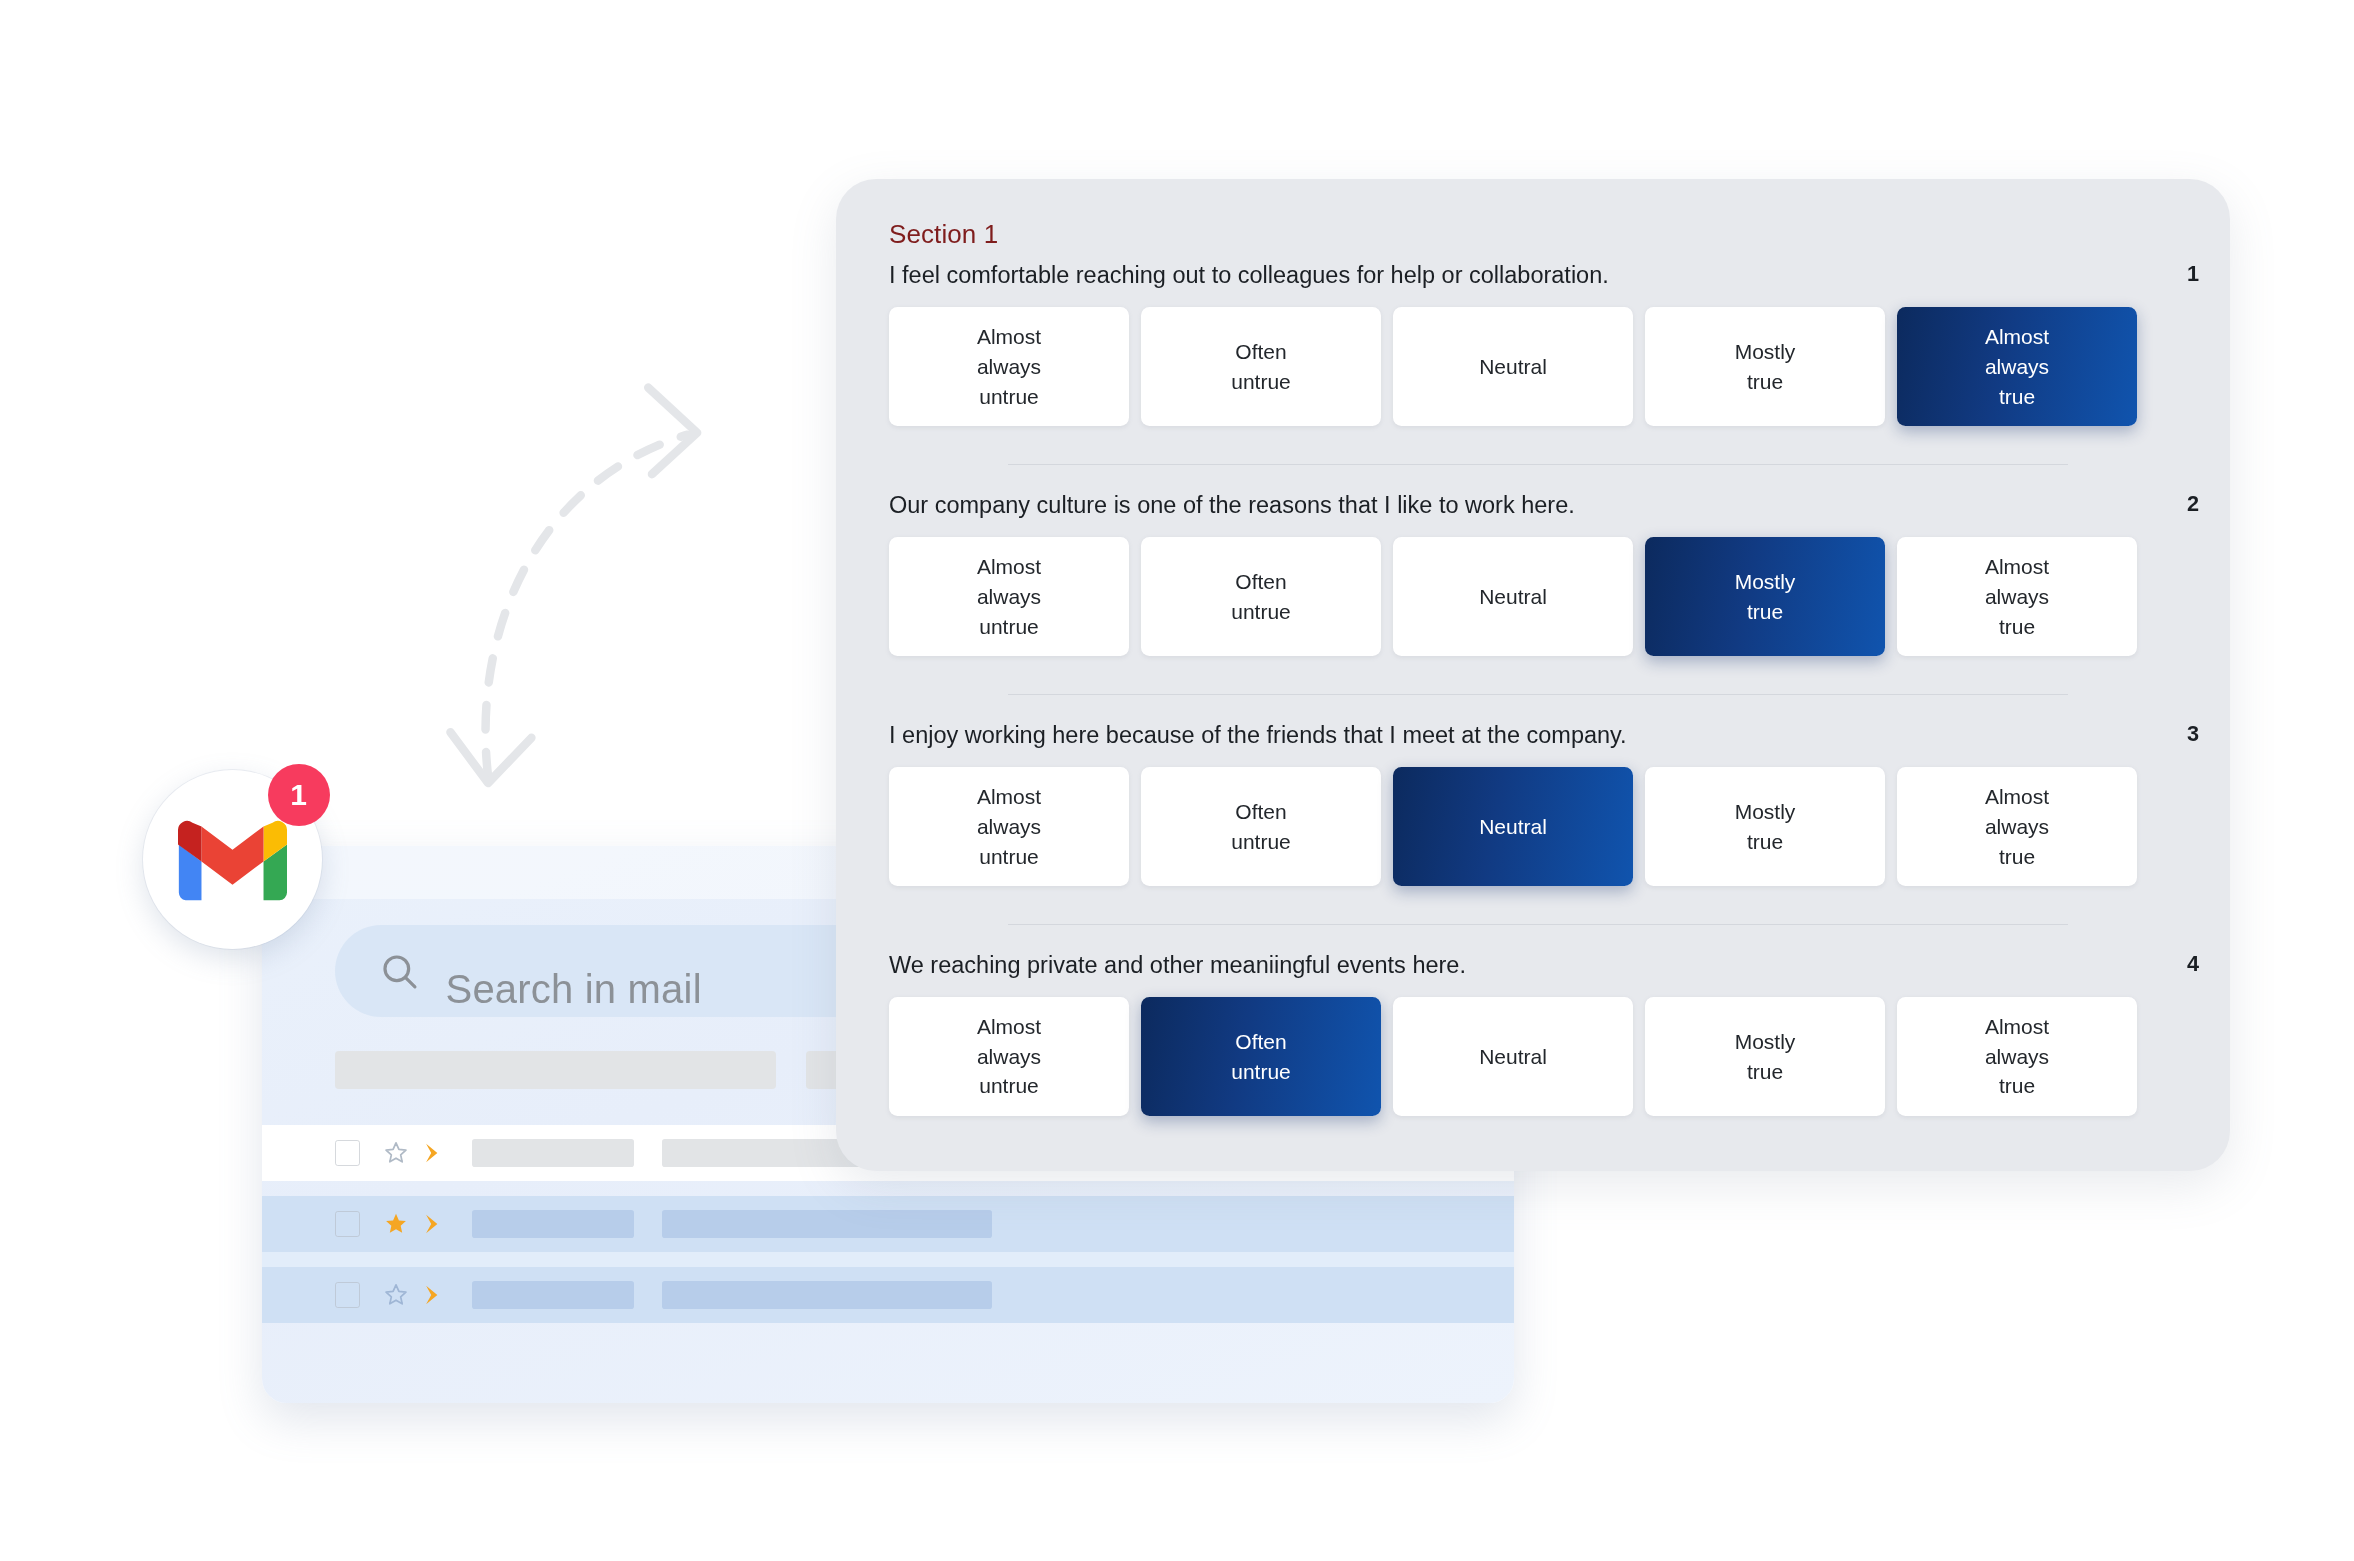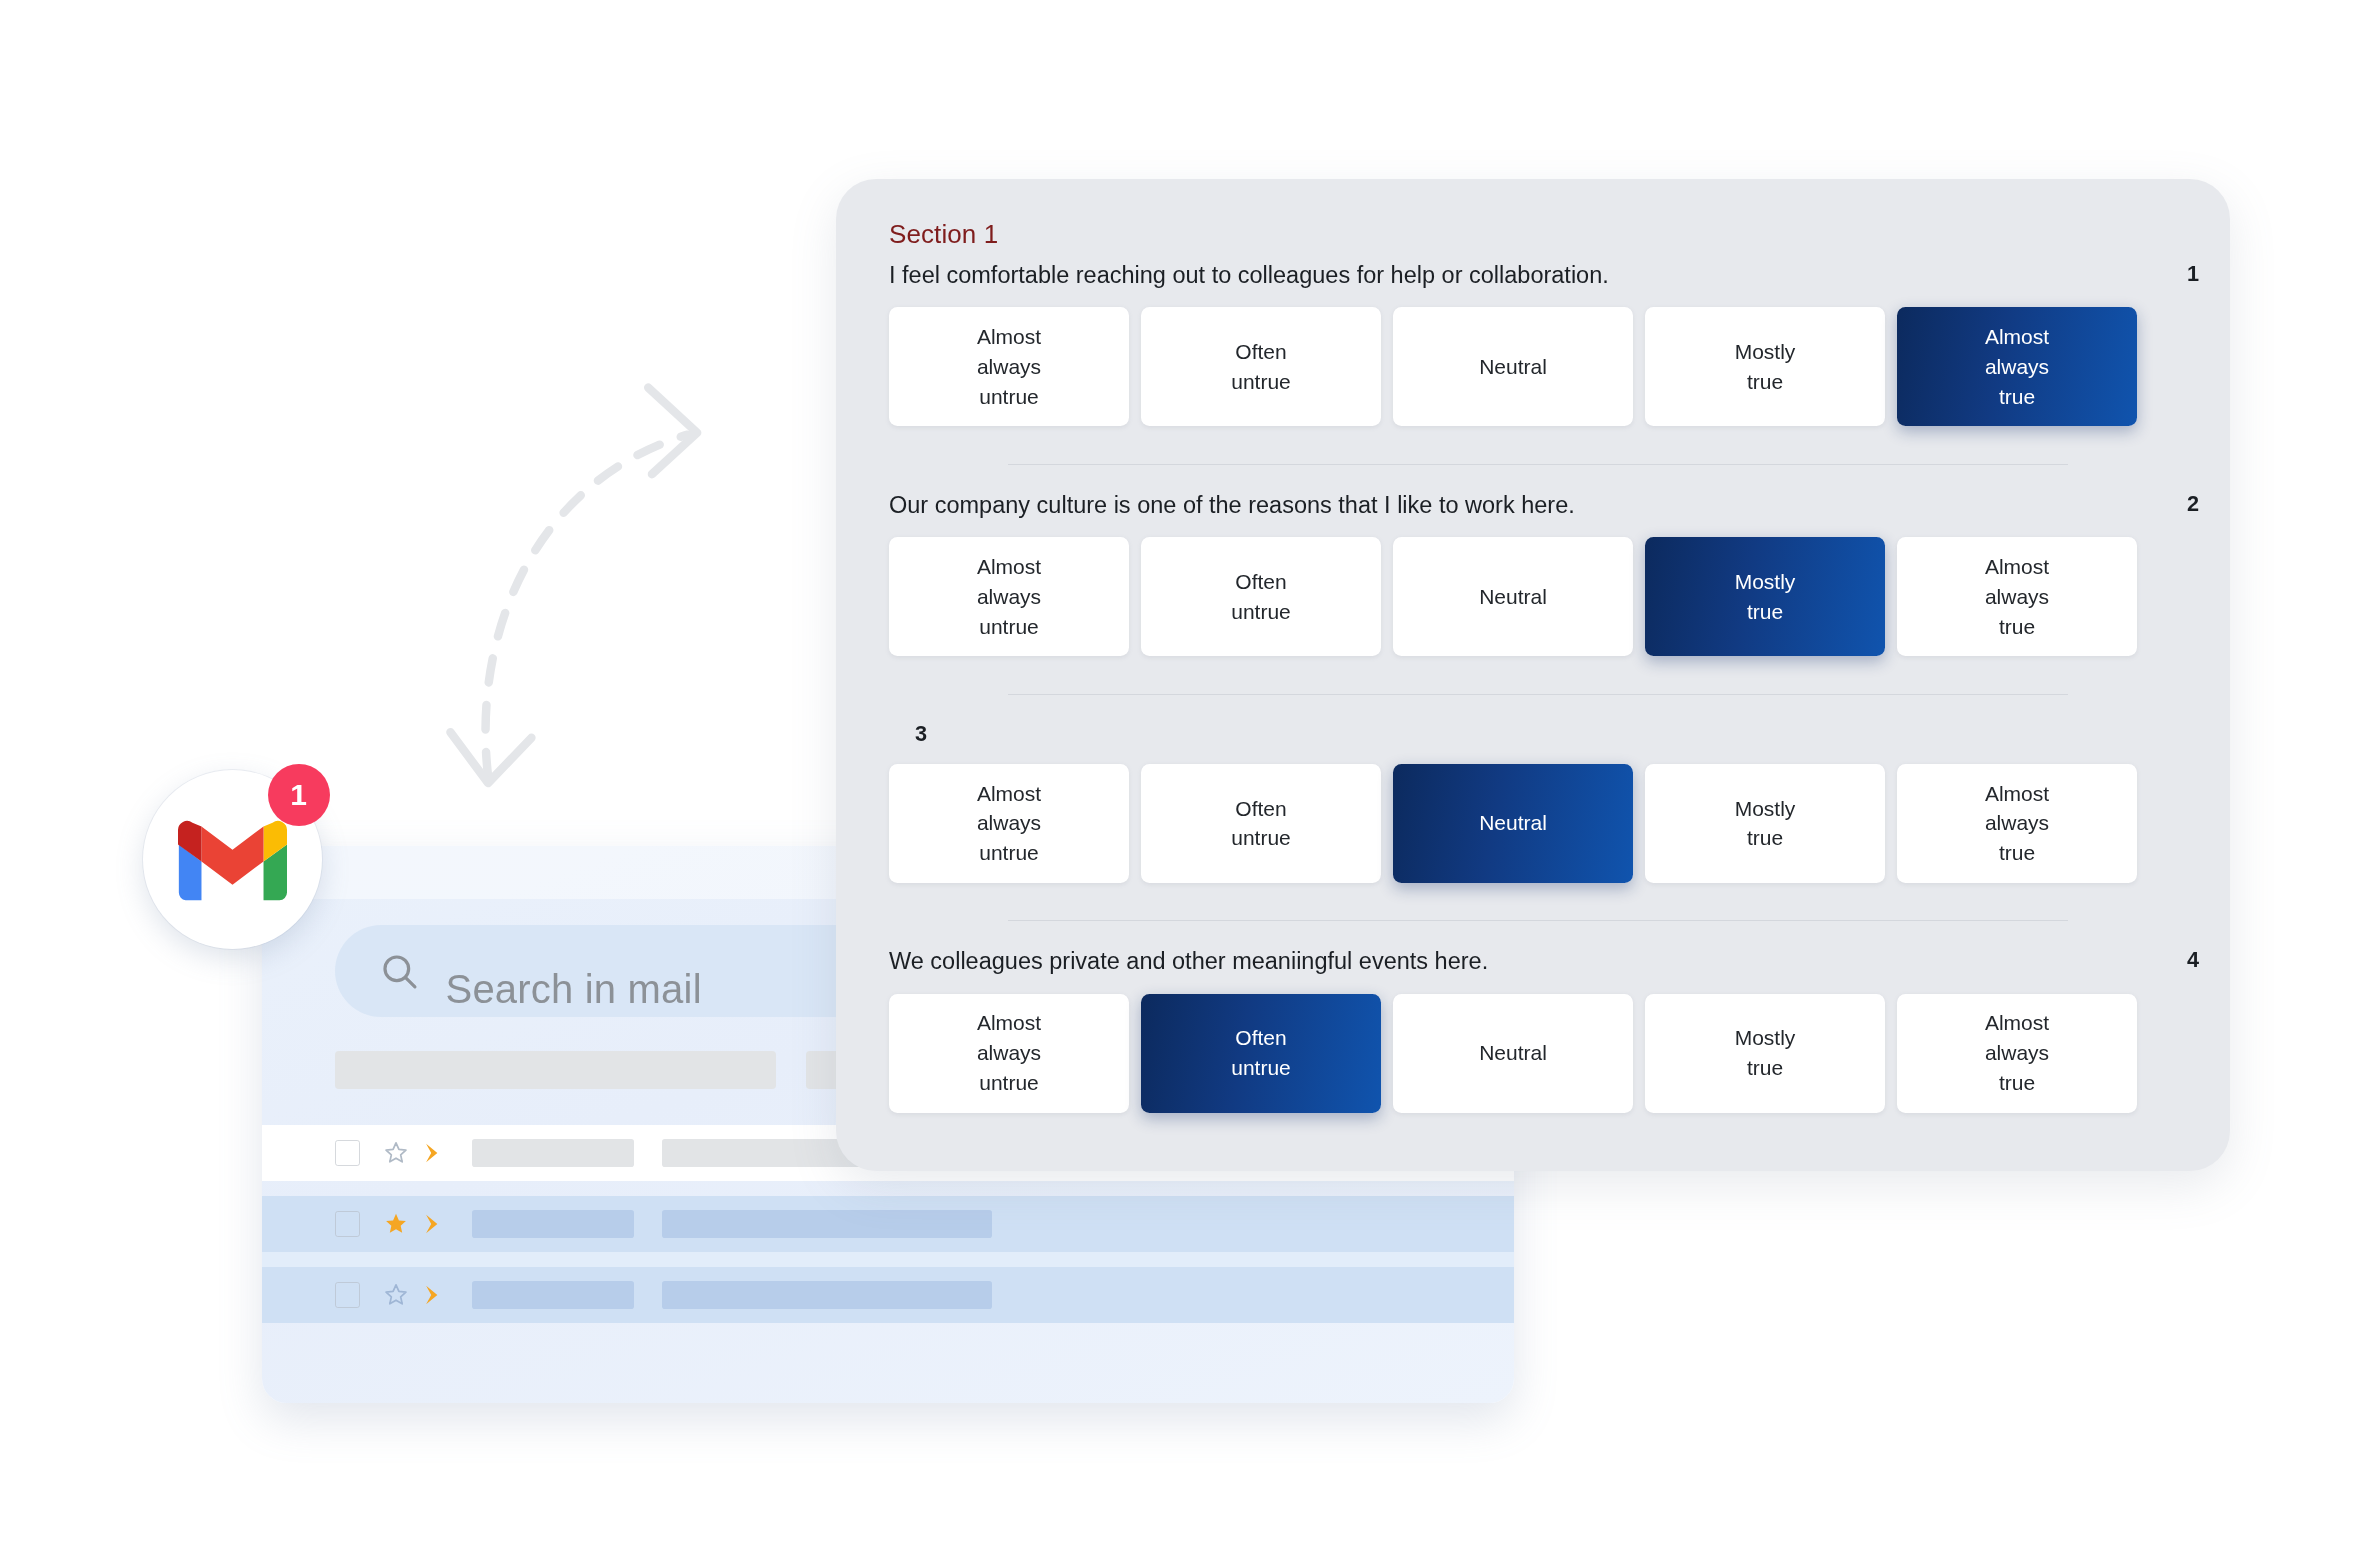--- a/index.html
+++ b/index.html
@@ -407,20 +407,21 @@
               <span class="ol">true</span>
             </span>
         </div>
       </div>
     </div>
 
     <div class="q-divider" style="margin-top:32px;"></div>
 
     <div class="q-block" id="q3">
       <div class="q-head">
+        <div class="q-text">I enjoy working here because of the friends that I meet at the company.</div>
         <div class="q-num">3</div>
       </div>
       <div class="options">
         <div class="opt">
           <span>
               <span class="ol">Almost</span>
               <span class="ol">always</span>
               <span class="ol">untrue</span>
             </span>
         </div>
@@ -448,21 +449,21 @@
               <span class="ol">true</span>
             </span>
         </div>
       </div>
     </div>
 
     <div class="q-divider" style="margin-top:32px;"></div>
 
     <div class="q-block" id="q4">
       <div class="q-head">
-        <div class="q-text">We colleagues private and other meaniingful events here.</div>
+        <div class="q-text">We reaching private and other meaniingful events here.</div>
         <div class="q-num">4</div>
       </div>
       <div class="options">
         <div class="opt">
           <span>
               <span class="ol">Almost</span>
               <span class="ol">always</span>
               <span class="ol">untrue</span>
             </span>
         </div>

